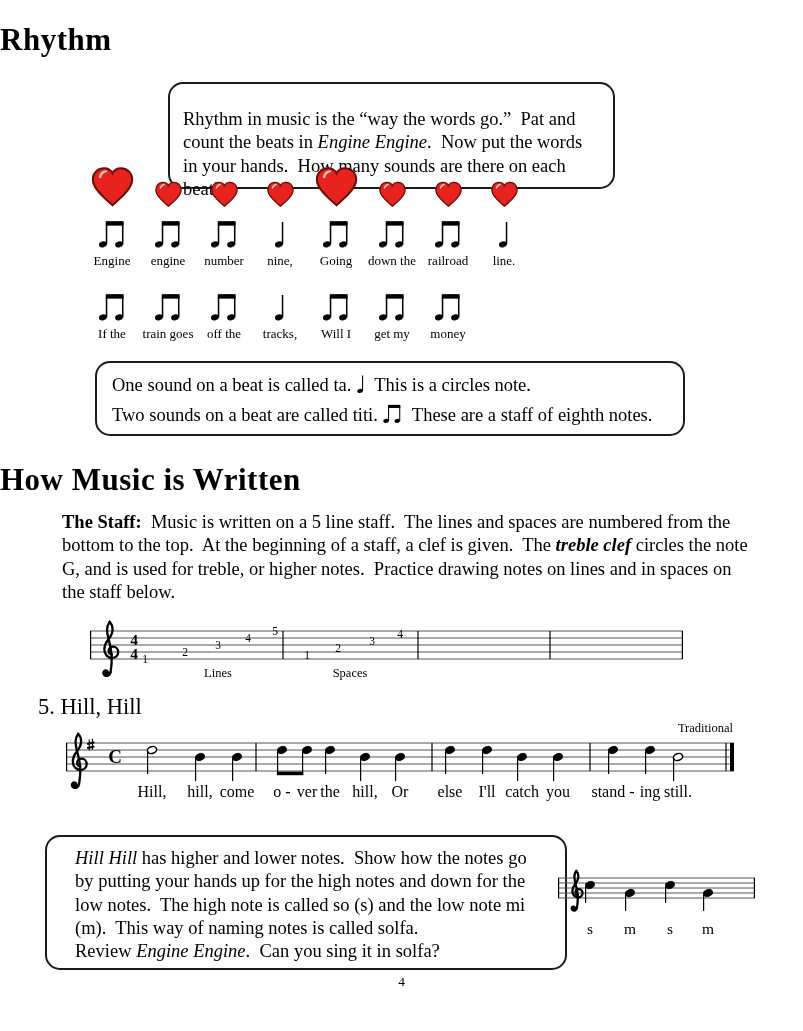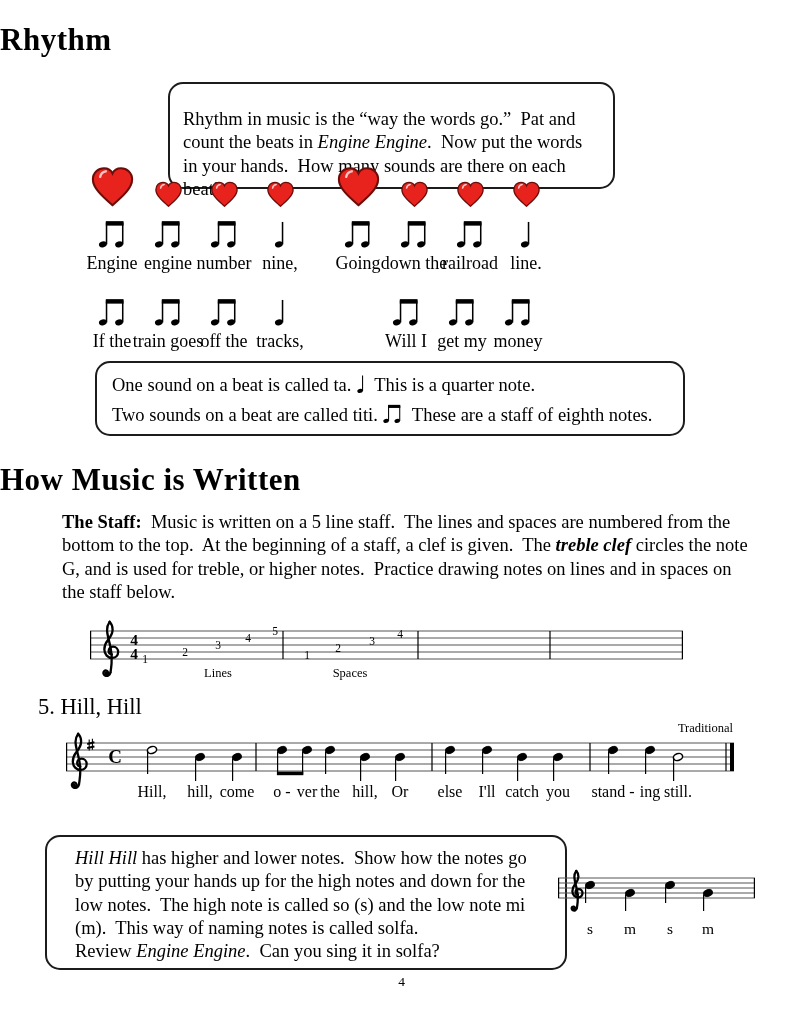--- a/index.html
+++ b/index.html
@@ -10,27 +10,27 @@
   .rbox{position:absolute;border:2.2px solid #1c1c1c;border-radius:15px;
         font-size:18.5px;line-height:1.27;background:#fff;}
   .rich{white-space:pre-wrap;}
   .it{font-style:italic;}
   .bd{font-weight:bold;}
   #intro-box{left:168px;top:82px;width:417px;height:55px;padding:24px 13px;}
   #note-box{left:95px;top:361px;width:556px;height:53px;padding:9px 15px;line-height:1.4;}
   #solfa-box{left:45px;top:835px;width:462px;height:111px;padding:10px 28px;line-height:1.26;}
   #beat-chart{position:absolute;left:84px;top:161px;}
   .beat-row{display:flex;align-items:flex-start;}
-  .beat-row + .beat-row{margin-top:12px;gap:48px;}
+  .beat-row + .beat-row{margin-top:12px;}
   .beat-group{display:flex;}
-  .beat-group + .beat-group{margin-left:22px;}
+  .beat-group + .beat-group{}
   .beat-cell{width:56px;display:flex;flex-direction:column;align-items:center;}
   .heart-slot{height:47px;display:flex;align-items:flex-end;justify-content:center;}
   .note-slot{height:36px;margin-top:5px;display:flex;align-items:flex-end;justify-content:center;}
-  .word{font-size:18px;margin-top:4px;white-space:nowrap;text-align:center;}
+  .word{font-size:13px;margin-top:4px;white-space:nowrap;text-align:center;}
   #section-title{top:462px;}
   #staff-paragraph{position:absolute;left:62px;top:511px;width:688px;
         font-size:18.5px;line-height:1.27;}
   #song-title{position:absolute;left:38px;top:694px;font-size:22.5px;}
   #song-credit{position:absolute;left:0;top:721px;width:733px;text-align:right;font-size:12.5px;}
   #page-number{position:absolute;left:0;top:974px;width:803px;text-align:center;font-size:13.5px;}
   svg{position:absolute;overflow:visible;}
   #practice-staff{left:88px;top:612px;}
   #song-staff{left:64px;top:734px;}
   #solfa-staff{left:550px;top:858px;}
@@ -319,21 +319,21 @@
         </div>
       </div>
     </div>
 
   <div class="rbox" id="note-box">
       <div class="rich"><span>One sound on a beat is called ta. </span><span class="inline-note"><svg width="9.3" height="22.32" viewBox="0 0 9.3 22.32">
             <g transform="scale(0.62)" fill="#000000" stroke="none">
               <ellipse cx="6.5" cy="30.5" rx="4.4" ry="3.3" transform="rotate(-16 6.5 30.5)" fill="#000000"></ellipse>
               <line x1="10.6" y1="5.5" x2="10.6" y2="30.5" stroke="#000000" stroke-width="1.7"></line>
             </g>
-          </svg></span><span>  This is a quarter note.</span></div>
+          </svg></span><span>  This is a circles note.</span></div>
       <div class="rich"><span>Two sounds on a beat are called titi. </span><span class="inline-note"><svg width="20.46" height="22.32" viewBox="0 0 20.46 22.32">
             <g transform="scale(0.62)" fill="#000000" stroke="none">
               <ellipse cx="6.5" cy="30.5" rx="4.4" ry="3.3" transform="rotate(-16 6.5 30.5)" fill="#000000"></ellipse>
               <ellipse cx="24.5" cy="30.5" rx="4.4" ry="3.3" transform="rotate(-16 24.5 30.5)" fill="#000000"></ellipse>
               <line x1="10.6" y1="6" x2="10.6" y2="30.5" stroke="#000000" stroke-width="1.7"></line>
               <line x1="28.6" y1="6" x2="28.6" y2="30.5" stroke="#000000" stroke-width="1.7"></line>
               <rect x="9.8" y="4.6" width="19.7" height="5" fill="#000000"></rect>
             </g>
           </svg></span><span>  These are a staff of eighth notes.</span></div>
     </div>

